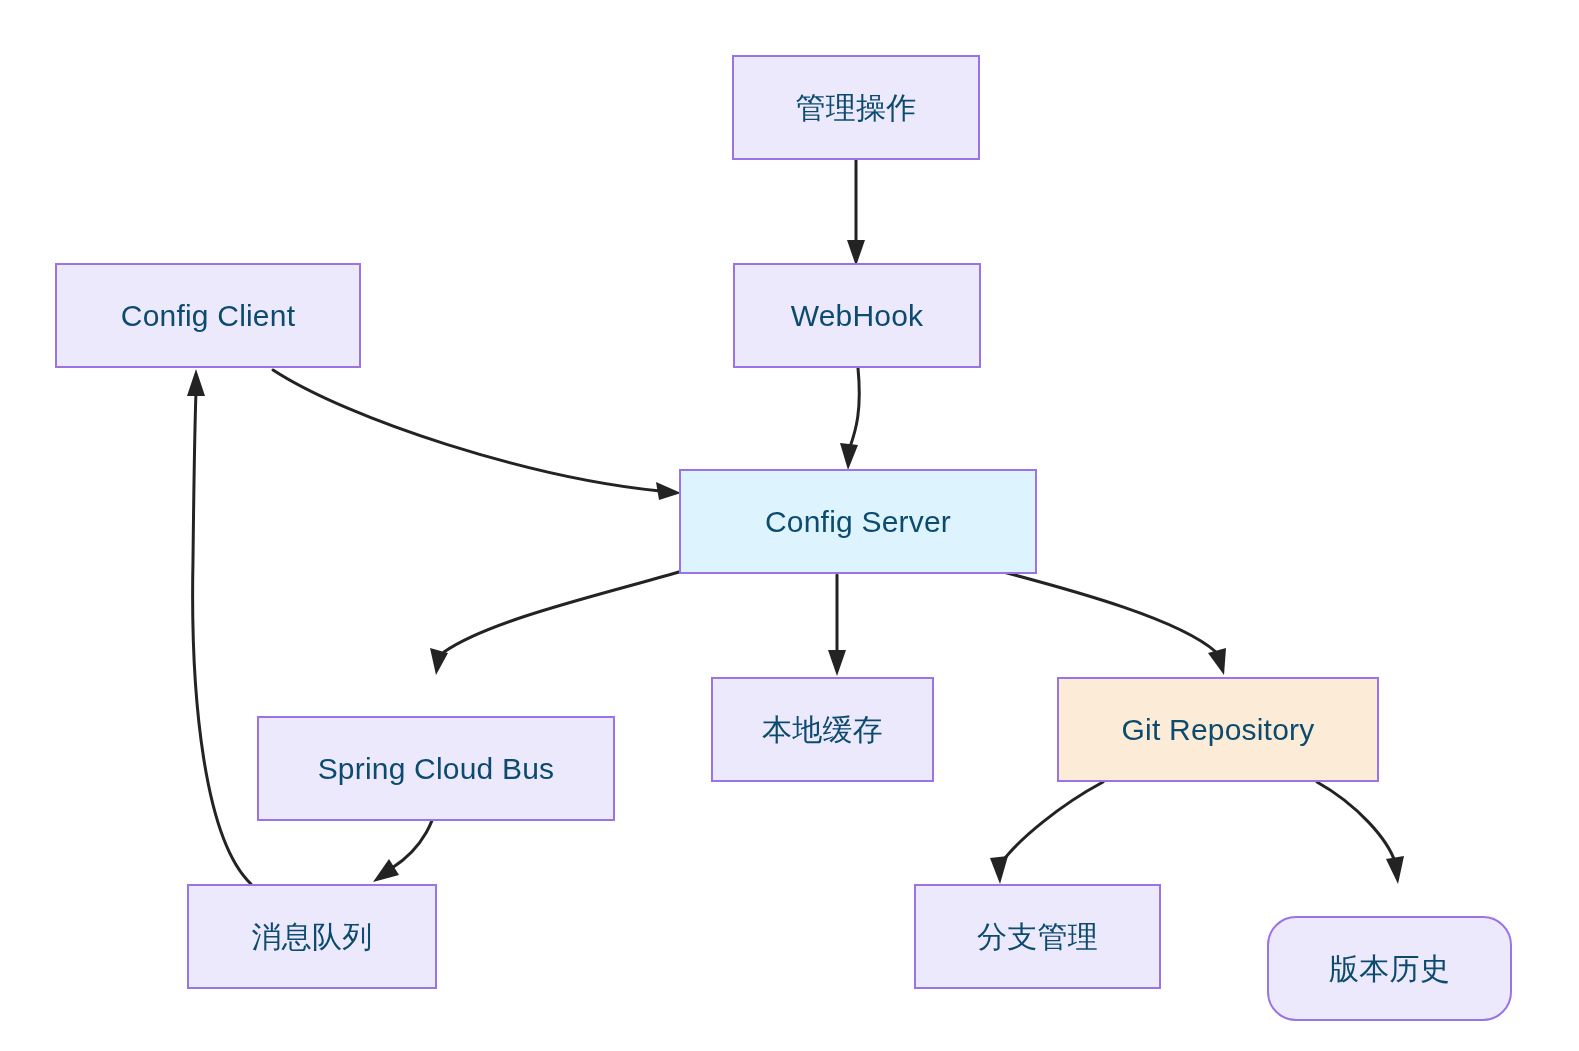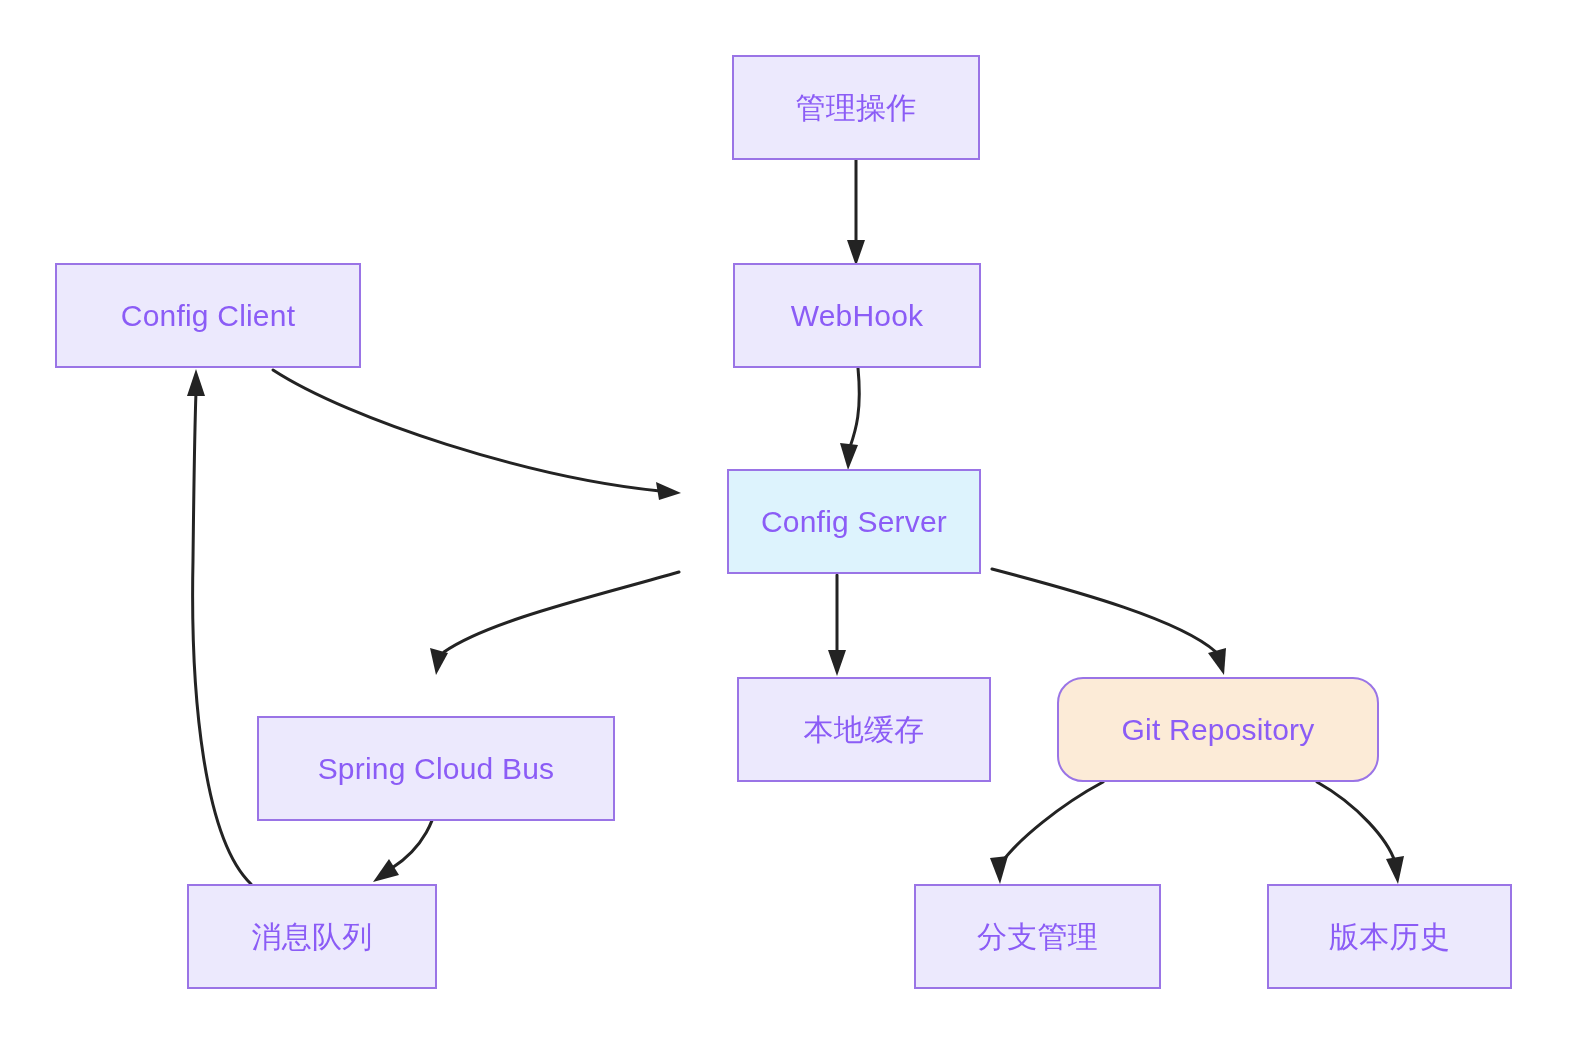--- a/index.html
+++ b/index.html
@@ -26,30 +26,30 @@
     pointer-events: none;
   }
   .node {
     position: absolute;
     box-sizing: border-box;
     border: 2px solid #9a74e6;
     display: flex;
     align-items: center;
     justify-content: center;
     text-align: center;
-    color: #8b5cf6;
+    color: #0c4a6e;
     font-size: 30px;
     font-weight: 400;
     letter-spacing: 0.2px;
     line-height: 1.2;
     white-space: nowrap;
   }
   .node.fill-lavender { background: #ece9fd; }
   .node.fill-blue     { background: #ddf3fd; }
-  .node.fill-peach    { background: #fcebd7; border-radius: 26px; }
+  .node.fill-peach    { background: #fcebd7; }
   .edge-path {
     fill: none;
     stroke: #232323;
     stroke-width: 3;
     stroke-linecap: round;
   }
   .arrow-head {
     fill: #232323;
     stroke: none;
   }
@@ -114,37 +114,37 @@
   <div id="nodes">
       <div class="node fill-lavender" style="left: 732px; top: 55px; width: 248px; height: 105px;">
         <span>管理操作</span>
       </div>
       <div class="node fill-lavender" style="left: 55px; top: 263px; width: 306px; height: 105px; text-align: right;">
         <span>Config Client</span>
       </div>
       <div class="node fill-lavender" style="left: 733px; top: 263px; width: 248px; height: 105px;">
         <span>WebHook</span>
       </div>
-      <div class="node fill-blue" style="left: 679px; top: 469px; width: 254px; height: 105px; margin-left: 48px;">
+      <div class="node fill-blue" style="left: 679px; top: 469px; width: 358px; height: 105px;">
         <span>Config Server</span>
       </div>
       <div class="node fill-lavender" style="left: 257px; top: 677px; width: 358px; height: 105px; margin-top: 39px;">
         <span>Spring Cloud Bus</span>
       </div>
-      <div class="node fill-lavender" style="left: 711px; top: 677px; width: 254px; height: 105px; margin-left: 26px;">
+      <div class="node fill-lavender" style="left: 711px; top: 677px; width: 223px; height: 105px;">
         <span>本地缓存</span>
       </div>
       <div class="node fill-peach" style="left: 1057px; top: 677px; width: 322px; height: 105px;">
         <span>Git Repository</span>
       </div>
       <div class="node fill-lavender" style="left: 187px; top: 884px; width: 250px; height: 105px; justify-content: center;">
         <span>消息队列</span>
       </div>
       <div class="node fill-lavender" style="left: 874px; top: 884px; width: 247px; height: 105px; margin-left: 40px;">
         <span>分支管理</span>
       </div>
-      <div class="node fill-lavender" style="left: 1267px; top: 884px; width: 245px; height: 105px;">
+      <div class="node fill-lavender" style="left: 1267px; top: 916px; width: 245px; height: 105px; border-radius: 29px;">
         <span>版本历史</span>
       </div>
     </div>
 
 
 </div>
 
 </body></html>

